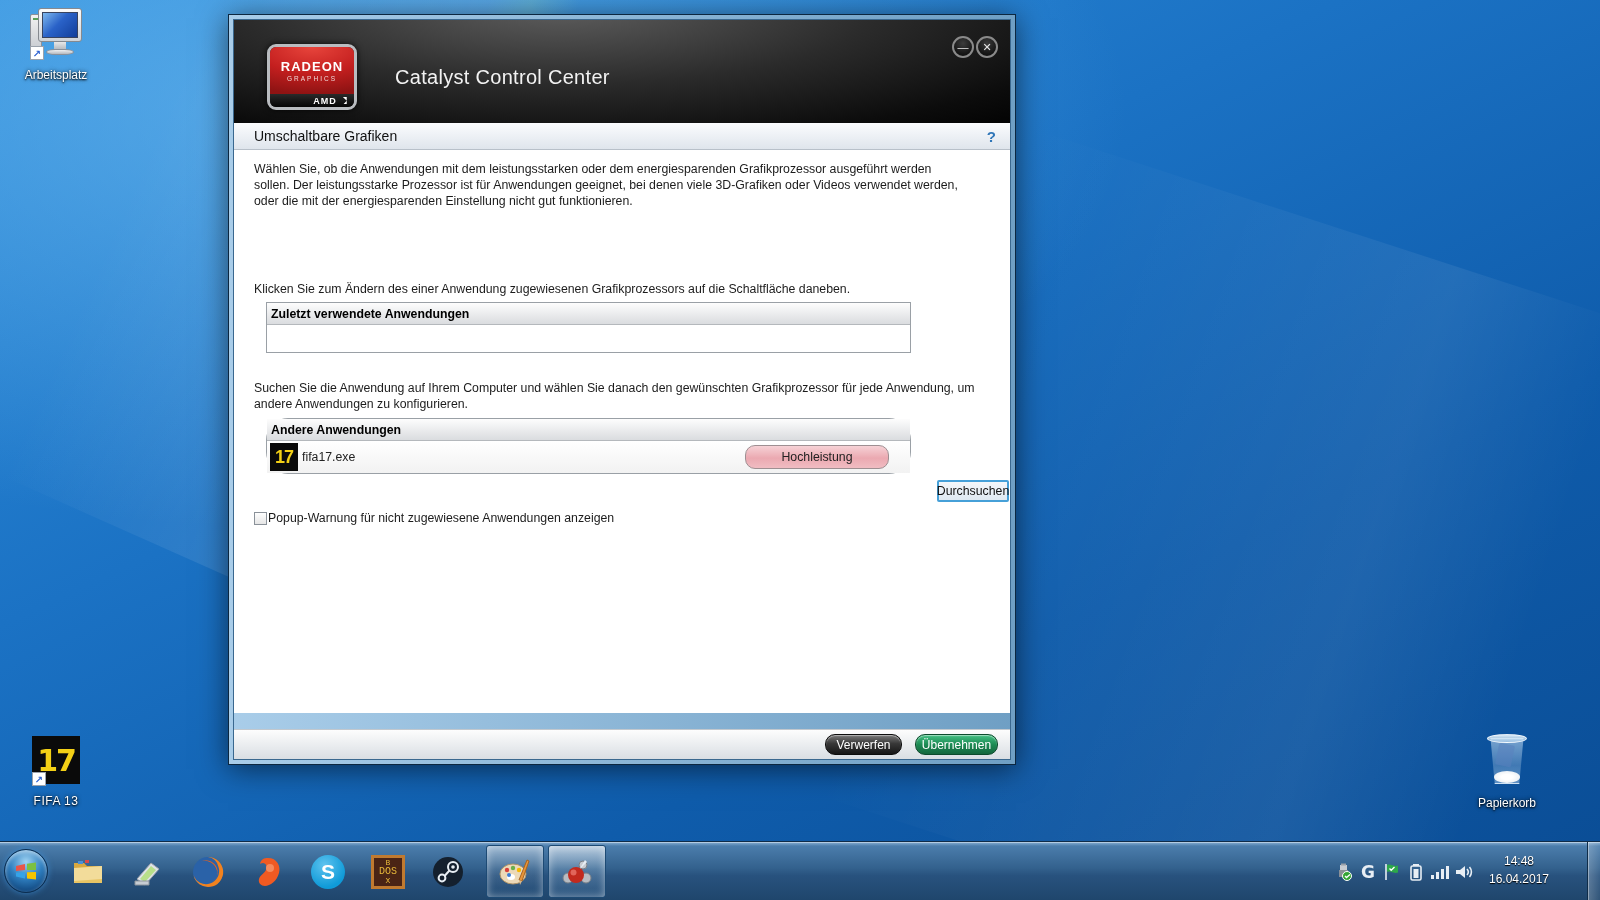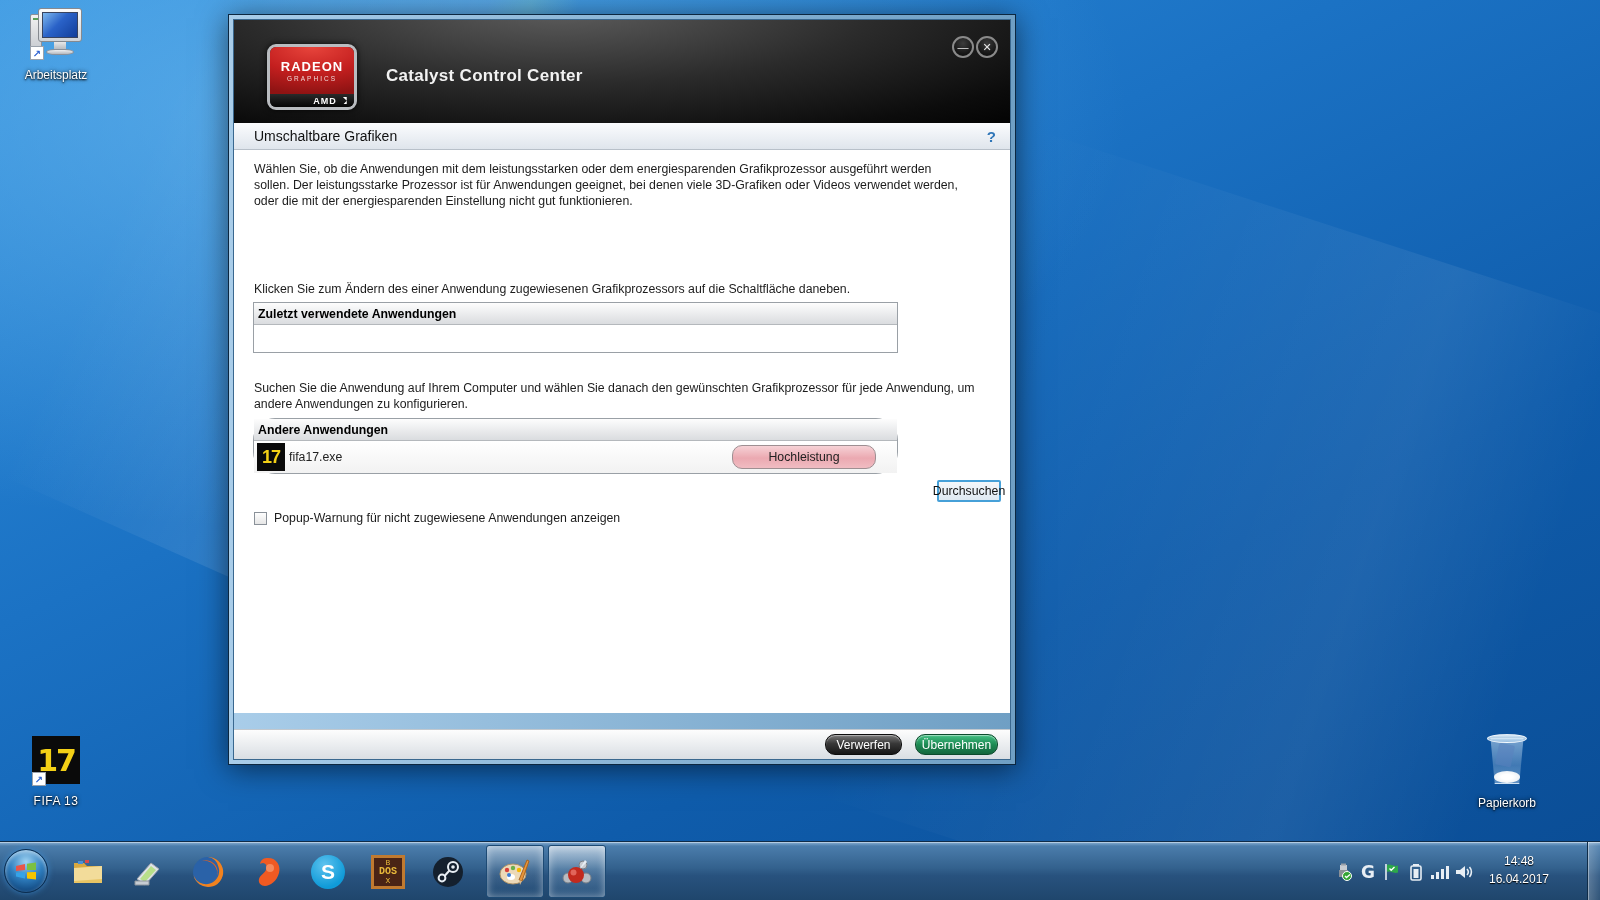--- a/index.html
+++ b/index.html
@@ -51,48 +51,48 @@
     border:3px solid #b9bcc0; box-shadow:0 0 6px rgba(0,0,0,0.8), inset 0 0 3px rgba(255,255,255,0.5);
     overflow:hidden; background:#000; }
   .amd-red { height:47px; background:radial-gradient(ellipse 120% 100% at 50% 0%, #e8453c 0%, #c41f1f 55%, #8f1313 100%);
     display:flex; flex-direction:column; align-items:center; justify-content:center; }
   .amd-red .radeon { color:#fff; font-weight:bold; font-size:13px; letter-spacing:1px; }
   .amd-red .graphics { color:#f0d9d9; font-size:6.5px; letter-spacing:2px; margin-top:1px; }
   .amd-black { height:13px; display:flex; align-items:center; justify-content:center; gap:3px;
     background:linear-gradient(#2a2a2a,#050505); }
   .amd-black .amd { color:#fff; font-size:9px; font-weight:bold; letter-spacing:1px;margin-left:36px; }
   .amd-mark { width:7px; height:7px; background:#fff; clip-path:polygon(0 0, 100% 0, 100% 100%, 55% 100%, 100% 55%, 45% 0, 0 0 ); }
-  .win-title { position:absolute; left:152px; top:46px; color:#f2f2f2; font-size:17px; font-weight:bold; letter-spacing:0.3px; }
+  .win-title { position:absolute; left:161px; top:46px; color:#f2f2f2; font-size:20px; font-weight:normal; letter-spacing:0.3px; }
   .win-ctrls { position:absolute; right:12px; top:16px; display:flex; gap:2px; }
   .ctrl-btn { width:22px; height:22px; border-radius:50%; background:radial-gradient(circle at 50% 30%, #3c3c3c, #141414 70%);
     border:2px solid #8a8a8a; color:#e8e8e8; font-size:11px; line-height:18px; text-align:center; cursor:default; }
   .pagebar { height:27px; flex:none; display:flex; align-items:center; justify-content:space-between; padding:0 14px 0 20px;
     background:linear-gradient(#fbfcfe,#dfe5ec); border-bottom:1px solid #b8c0c9; }
   .page-title { font-size:14px; color:#111; }
   .help-q { color:#2f76b8; font-size:15px; font-weight:bold; }
   .win-content { position:relative; flex:1; background:#fff; font-size:12.3px; color:#1c1c1c; overflow:hidden; }
   .intro { position:absolute; left:20px; top:11px; width:712px; line-height:16px; }
   .assign-hint { position:absolute; left:20px; top:132px; width:740px; }
-  .listbox { position:absolute; left:19px; width:645px; border:1px solid #9aa0a6; }
+  .listbox { position:absolute; left:32px; width:645px; border:1px solid #9aa0a6; }
   .lb-head { height:22px; background:linear-gradient(#fdfdfd,#dadcdf); border-bottom:1px solid #b4b8bc;
     font-weight:bold; font-size:12.3px; display:flex; align-items:center; padding-left:4px; color:#000; }
   .lb1 { top:152px; height:51px; background:#fff; }
   .lb2 { top:268px; height:56px; background:#fff;border-radius:22px; }
   .search-hint { position:absolute; left:20px; top:230px; width:730px; line-height:16px; }
   .app-row { position:relative; height:32px; display:flex; align-items:center; background:linear-gradient(#ffffff,#f2f2f2); }
   .app-ico { width:28px; height:28px; margin-left:3px; background:#0a0a0a; display:flex; align-items:center; justify-content:center; flex:none; }
   .app-ico span { color:#f3d016; font-weight:800; font-size:18px; letter-spacing:-1px; }
   .app-name { margin-left:4px; color:#222; }
   .gpu-btn { position:absolute; right:21px; top:4px; width:144px; height:24px; border-radius:10px;
     background:linear-gradient(#f6d2d6,#eba9b1 55%,#f0bcc2); border:1px solid #9e8f92; font-size:12.3px; color:#222;
     display:flex; align-items:center; justify-content:center; cursor:pointer; }
-  .browse-btn { position:absolute; left:703px; top:330px; width:64px; height:22px;
+  .browse-btn { position:absolute; left:703px; top:330px; width:72px; height:22px;
     background:linear-gradient(#f4f7fa,#dfe9f2); border:2px solid #46a0d8; border-radius:2px;
     font-size:12.3px; color:#111; display:flex; align-items:center; justify-content:center; cursor:pointer; }
-  .popup-check { position:absolute; left:20px; top:361px; display:flex; align-items:flex-end; gap:7px; }
+  .popup-check { position:absolute; left:20px; top:361px; display:flex; align-items:flex-end; gap:1px; }
   .checkbox { width:13px; height:13px; background:linear-gradient(#fefefe,#e6e6e6); border:1px solid #8a9199; flex:none; }
   .bottombar { height:30px; flex:none; background:linear-gradient(#fdfdfd,#d9dee3); border-top:1px solid #c2c8ce;
     display:flex; align-items:center; justify-content:flex-end; gap:13px; padding-right:12px;margin-top:16px; }
   .btn-discard { width:77px; height:21px; border-radius:10px; background:linear-gradient(#7a7a7a,#383838 45%,#161616);
     border:1px solid #0c0c0c; color:#fff; font-size:12px; display:flex; align-items:center; justify-content:center; cursor:pointer;
     box-shadow:inset 0 1px 1px rgba(255,255,255,0.45); }
   .btn-apply { width:83px; height:21px; border-radius:10px; background:linear-gradient(#45c184,#1d8b54 50%,#14663d);
     border:1px solid #0c4a2c; color:#fff; font-size:12px; display:flex; align-items:center; justify-content:center; cursor:pointer;
     box-shadow:inset 0 1px 1px rgba(255,255,255,0.5); }
 
@@ -109,21 +109,21 @@
     border:1px solid #0a2d50; box-shadow:inset 0 2px 4px rgba(255,255,255,0.6), 0 0 6px rgba(60,140,210,0.8);
     display:flex; align-items:center; justify-content:center; cursor:pointer; }
   .tb-ico { position:absolute; top:10px; width:40px; height:40px; display:flex; align-items:center; justify-content:center; cursor:pointer; }
   .task-btn { position:absolute; top:3px; width:58px; height:53px; border:1px solid #1d4a74; border-radius:3px;
     background:linear-gradient(rgba(255,255,255,0.45), rgba(255,255,255,0.12) 45%, rgba(30,80,130,0.25));
     box-shadow:inset 0 0 8px rgba(255,255,255,0.5); display:flex; align-items:center; justify-content:center; cursor:pointer; }
   .task-btn.active { background:linear-gradient(rgba(255,255,255,0.6), rgba(200,225,245,0.25) 45%, rgba(60,110,160,0.3)); }
   .skype-c { width:34px; height:34px; border-radius:50%; background:radial-gradient(circle at 40% 30%, #5ec3ef, #0f9ad8 70%); display:flex; align-items:center; justify-content:center; }
   .skype-c span { color:#fff; font-size:21px; font-weight:bold; }
   .dosbox-sq { width:34px; height:34px; background:#4a2415; border:3px solid #c07a30; display:flex; flex-direction:column; align-items:center; justify-content:center; line-height:1; font-family:"Liberation Mono","DejaVu Sans Mono",monospace; color:#e8b83a; }
-  .dosbox-sq .d1 { font-size:8px; } .dosbox-sq .d2 { font-size:10px; font-weight:bold; } .dosbox-sq .d3 { font-size:8px; }
+  .dosbox-sq .d1 { font-size:8px; } .dosbox-sq .d2 { font-size:10px; font-weight:normal; } .dosbox-sq .d3 { font-size:8px; }
 
   
   .tray { position:absolute; right:0; top:0; height:59px; }
   .tray-ico { position:absolute; top:20px; width:20px; height:20px; display:flex; align-items:center; justify-content:center; cursor:pointer; }
   .logi-g { color:#e8eef4; font-size:17px; font-weight:bold; font-family:"DejaVu Sans",sans-serif; }
   .clock { position:absolute; right:38px; top:10px; width:86px; text-align:center; color:#fff; font-size:12px; line-height:18px; text-shadow:0 1px 1px #000; cursor:default; }
   .show-desktop { position:absolute; right:0; top:0; width:13px; height:59px; background:linear-gradient(90deg, rgba(255,255,255,0.25), rgba(255,255,255,0.08)); border-left:1px solid #0f2c48; box-shadow:inset 1px 0 0 rgba(255,255,255,0.35); cursor:pointer; }
 </style>
 </head>
 <body>

